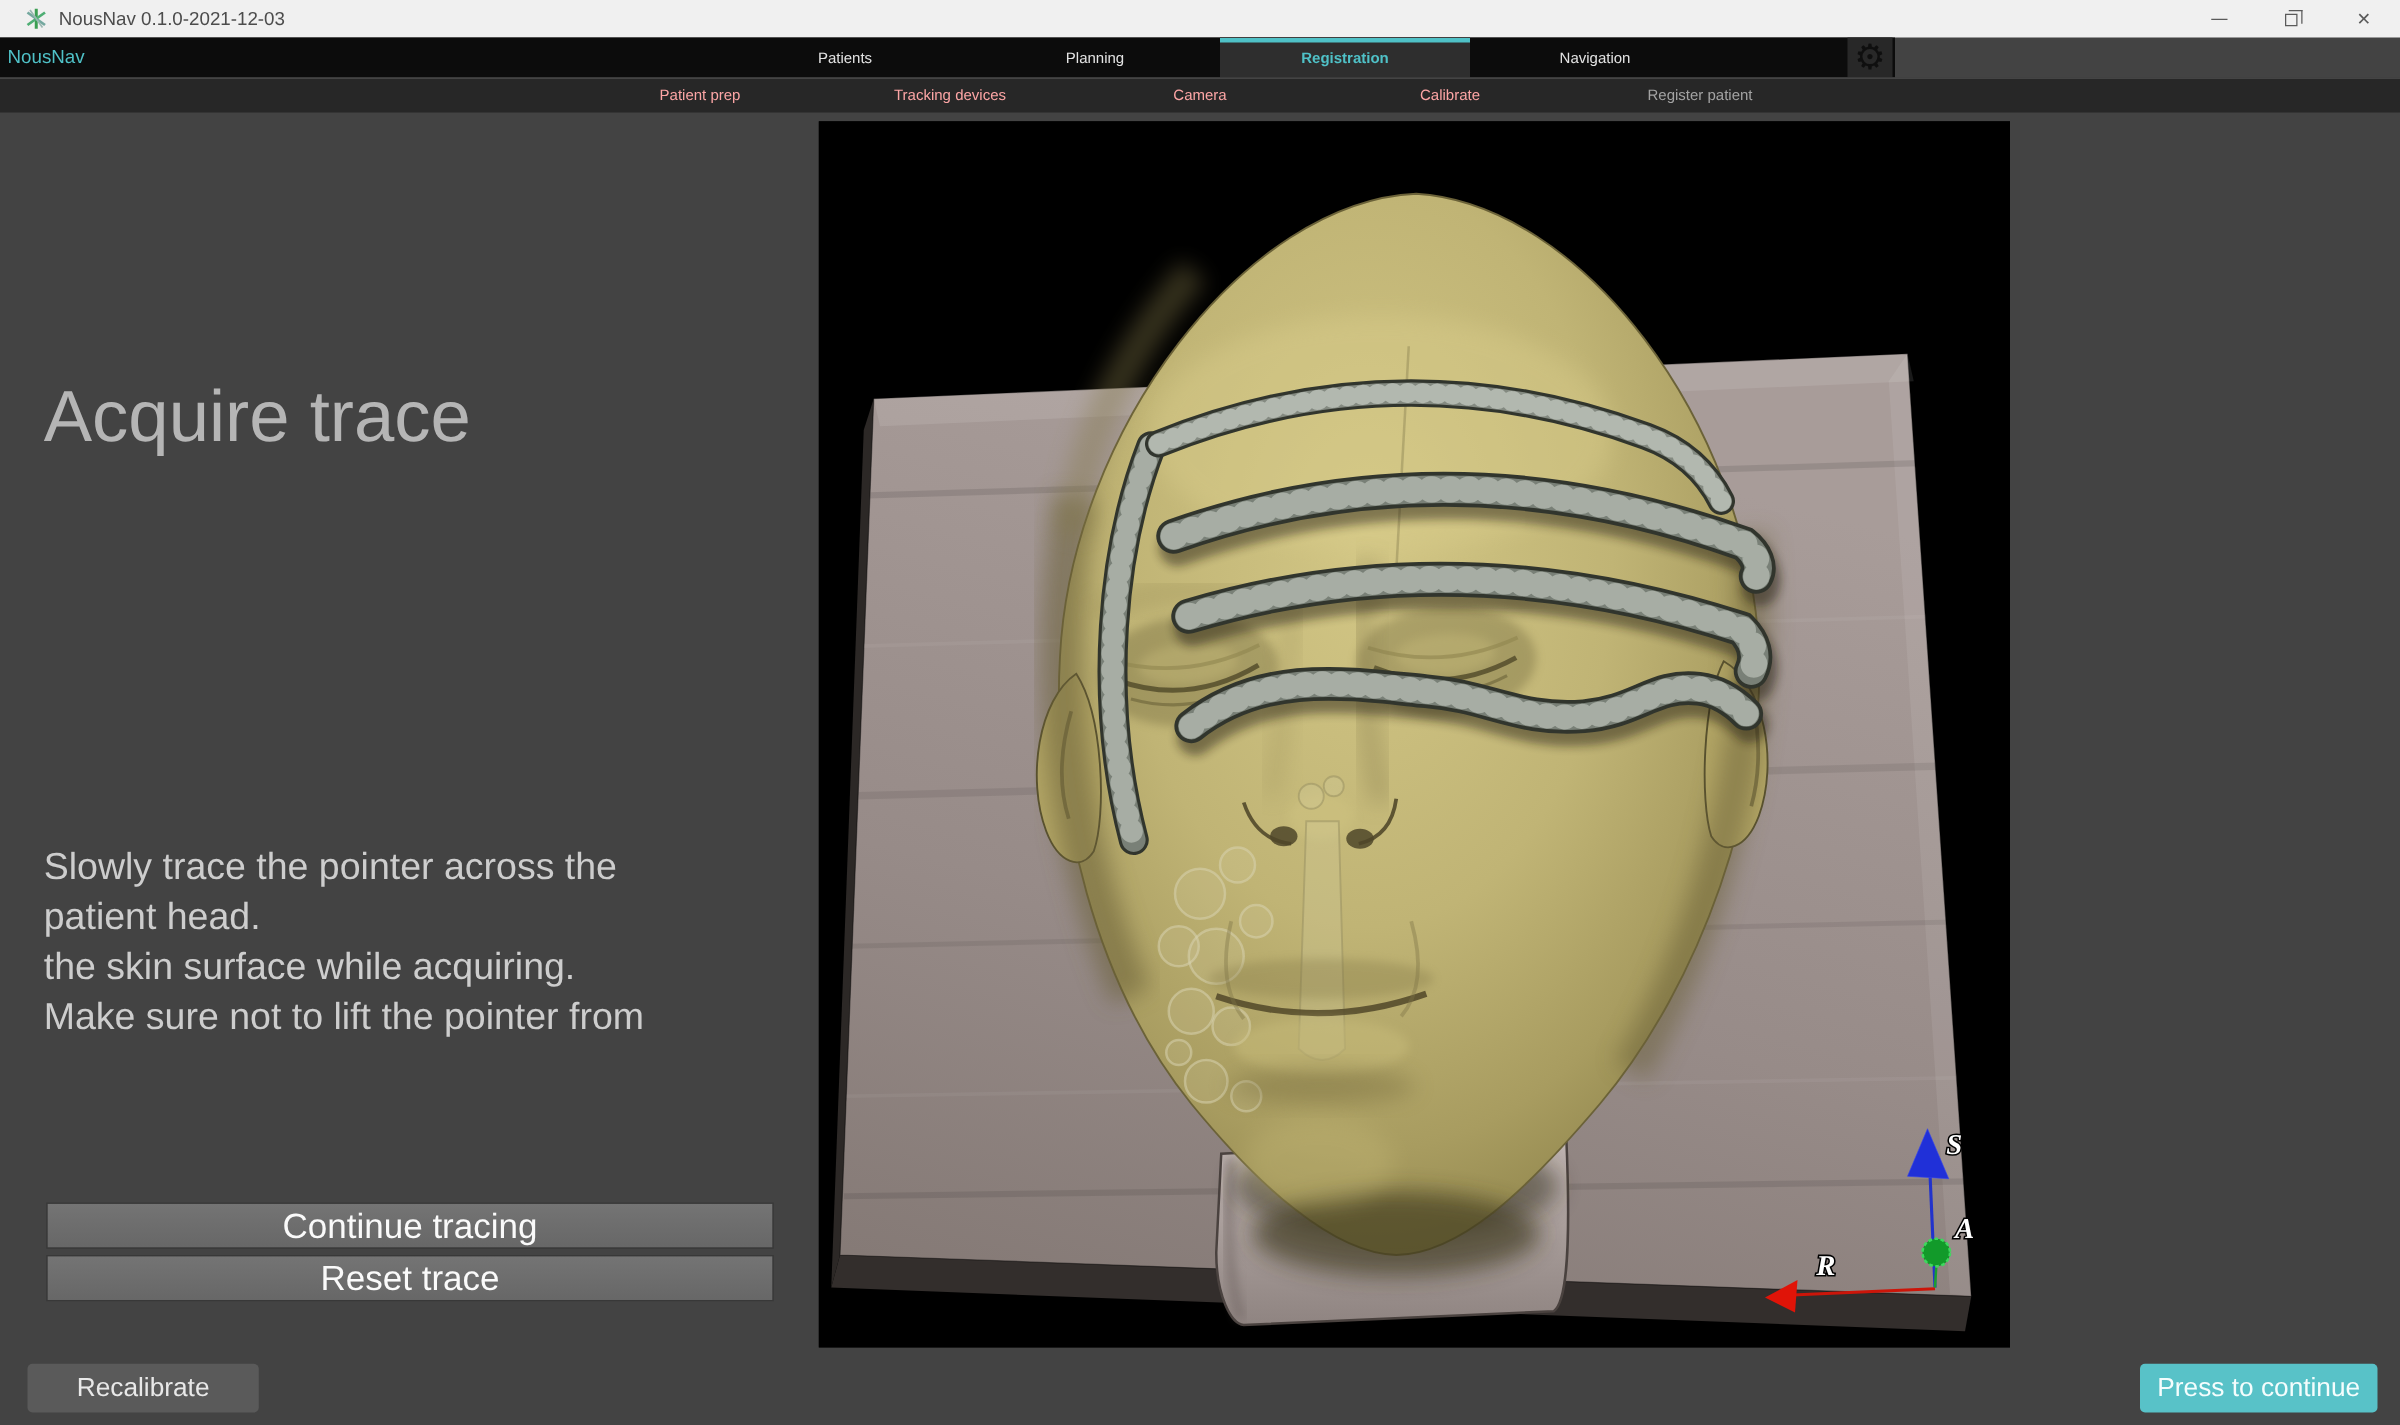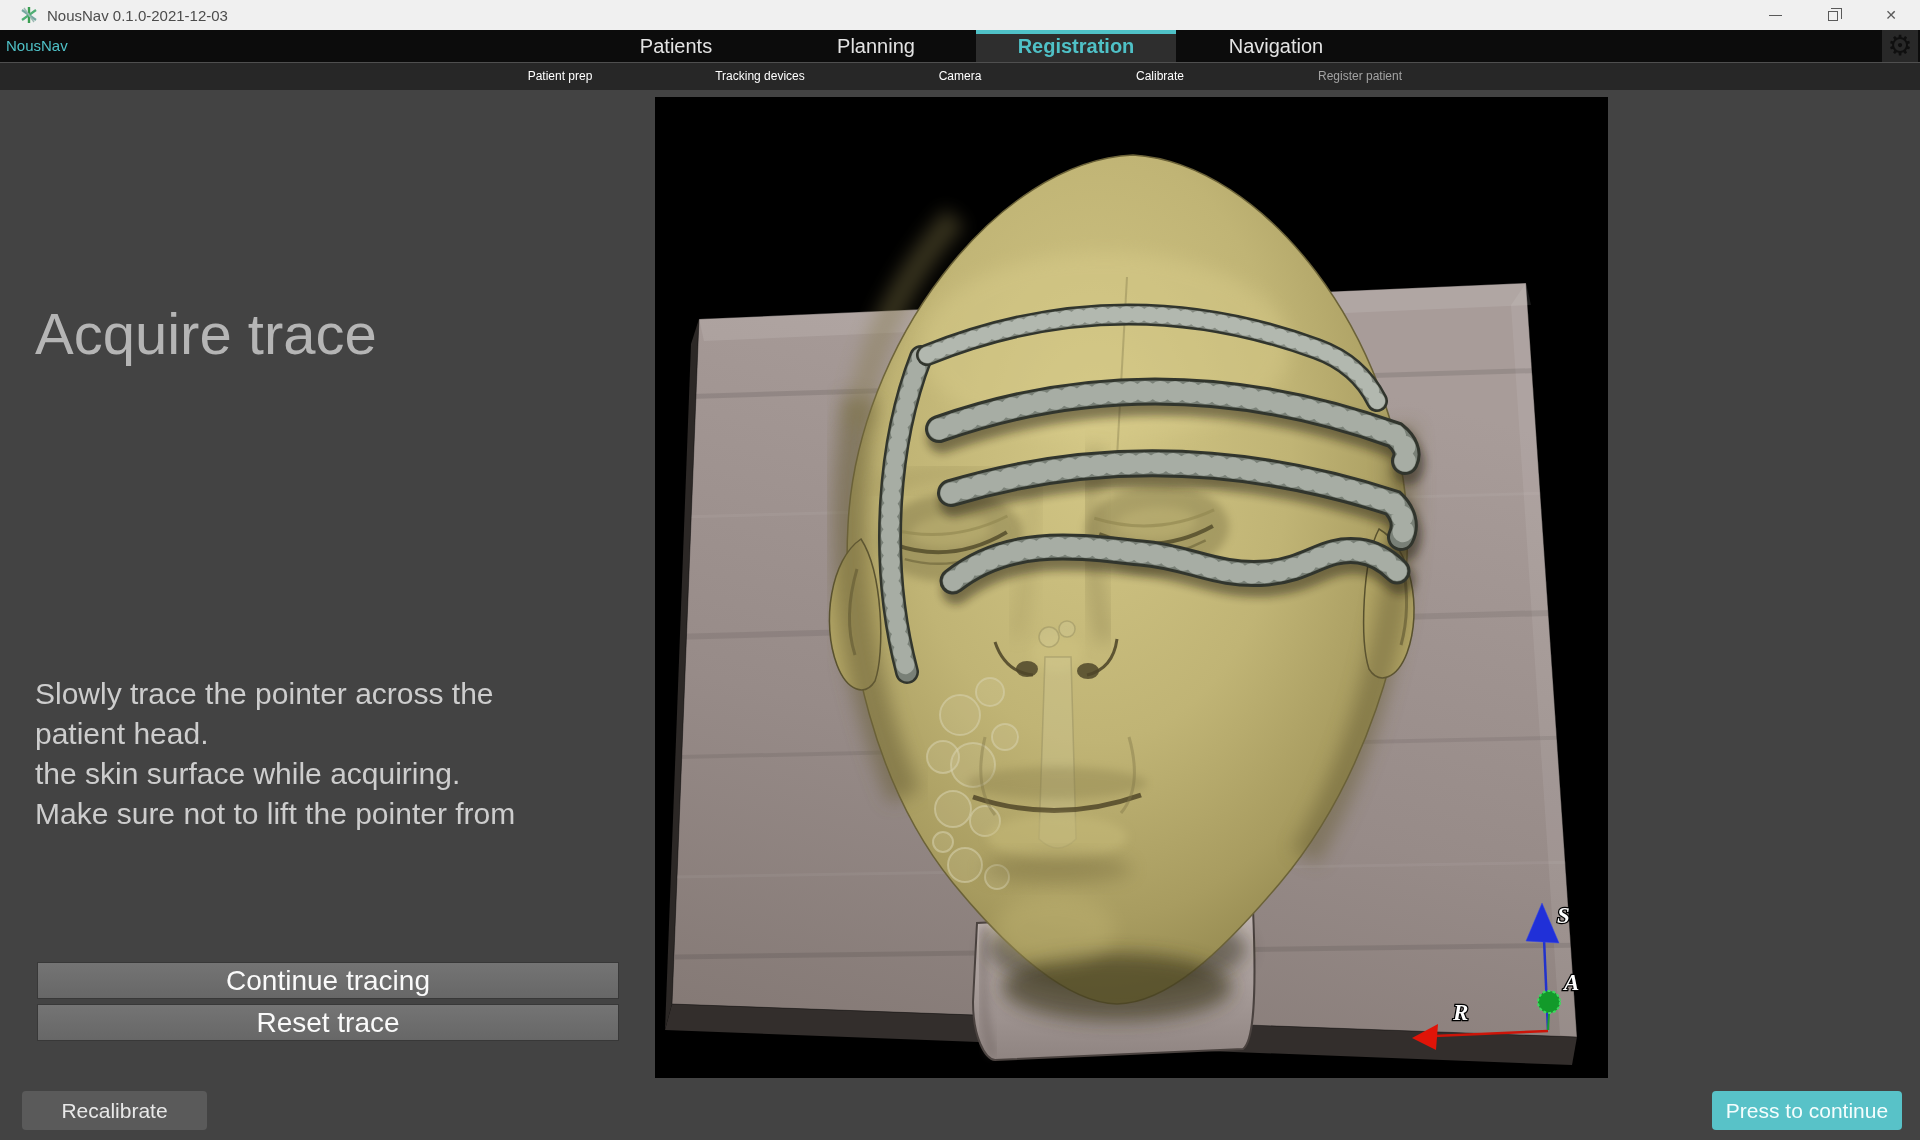--- a/index.html
+++ b/index.html
@@ -11,32 +11,32 @@
   .app-icon { margin-left:20px; width:18px; height:18px; }
   .title-text { margin-left:9px; font-size:15px; color:#4c4c4c; }
   .win-controls { position:absolute; right:0; top:0; height:30px; display:flex; }
   .win-btn { width:58px; height:30px; display:flex; align-items:center; justify-content:center; cursor:default; }
   .glyph-min { width:13px; border-top:1px solid #5a5a5a; }
   .glyph-restore { position:relative; width:10px; height:10px; border:1px solid #5a5a5a; background:#f0f0f0; margin-top:2px; }
   .glyph-restore::before { content:""; position:absolute; left:2px; top:-4px; width:10px; height:10px; border:1px solid #5a5a5a; border-left:none; border-bottom:none; }
   .glyph-close { font-size:14px; color:#5a5a5a; line-height:1; }
 
   
-  .tabbar { position:absolute; left:0; top:30px; width:1920px; height:32px; background:#0c0c0c; }
+  .tabbar { position:absolute; left:0; top:30px; width:1516px; height:32px; background:#0c0c0c; }
   .brand { position:absolute; left:6px; top:0; line-height:32px; font-size:15px; color:#4fc1c7; }
   .tabs { position:absolute; left:576px; top:0; height:32px; display:flex; }
-  .tab { width:200px; height:32px; line-height:32px; text-align:center; font-size:20px; color:#e3e3e3; cursor:default; }
+  .tab { width:200px; height:32px; line-height:32px; text-align:center; font-size:12px; color:#e3e3e3; cursor:default; }
   .tab.active { background:#2e2e2e; color:#4fc1c7; font-weight:bold; box-shadow:inset 0 4px 0 #4fc1c7; }
   .gear-btn { position:absolute; right:2px; top:0; width:36px; height:32px; background:#282828; display:flex; align-items:center; justify-content:center; }
   .gear-glyph { font-size:28px; color:#0f0f0f; line-height:1; }
 
   
   .subtabbar { position:absolute; left:0; top:62px; width:1920px; height:28px; background:#272727; border-top:1px solid #4f4f4f; }
   .subtabs { position:absolute; left:460px; top:0; height:27px; display:flex; }
-  .subtab { width:200px; height:27px; line-height:27px; text-align:center; font-size:12px; color:#ffffff; cursor:default; }
+  .subtab { width:200px; height:27px; line-height:27px; text-align:center; font-size:12px; color:#fca5a5; cursor:default; }
   .subtab.active { color:#a3a3a3; }
 
   
   .page-title { position:absolute; left:35px; top:300px; font-size:58px; font-weight:400; color:#b5b5b5; }
   .instructions { position:absolute; left:35px; top:674px; font-size:30px; line-height:40px; color:#cdcdcd; }
   .big-btn { position:absolute; left:37px; width:582px; height:37px; background:linear-gradient(#747474,#676767); border:1px solid #383838; color:#fafafa; font-size:28px; font-family:"Liberation Sans", sans-serif; line-height:33px; text-align:center; cursor:default; }
   .btn-continue-tracing { top:962px; }
   .btn-reset-trace { top:1004px; }
 
   

